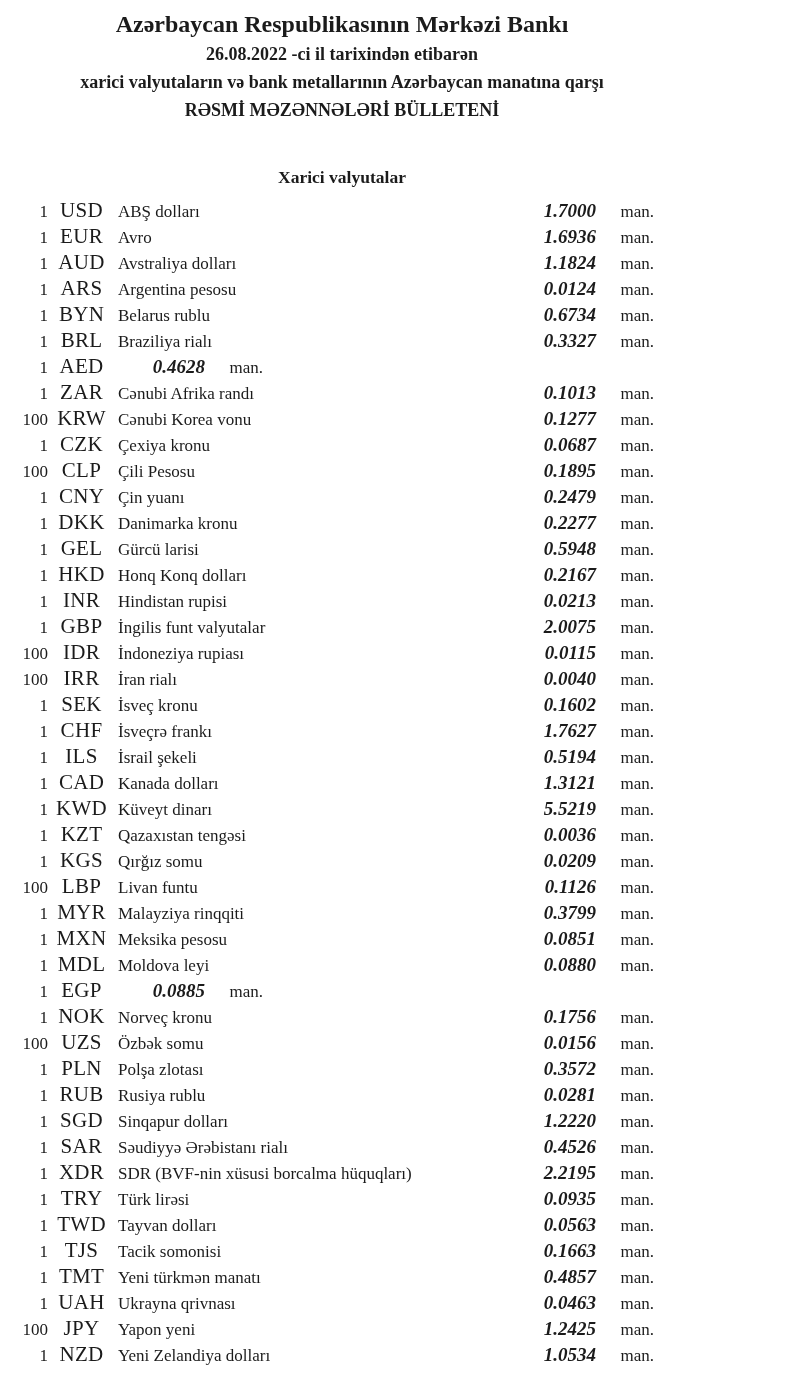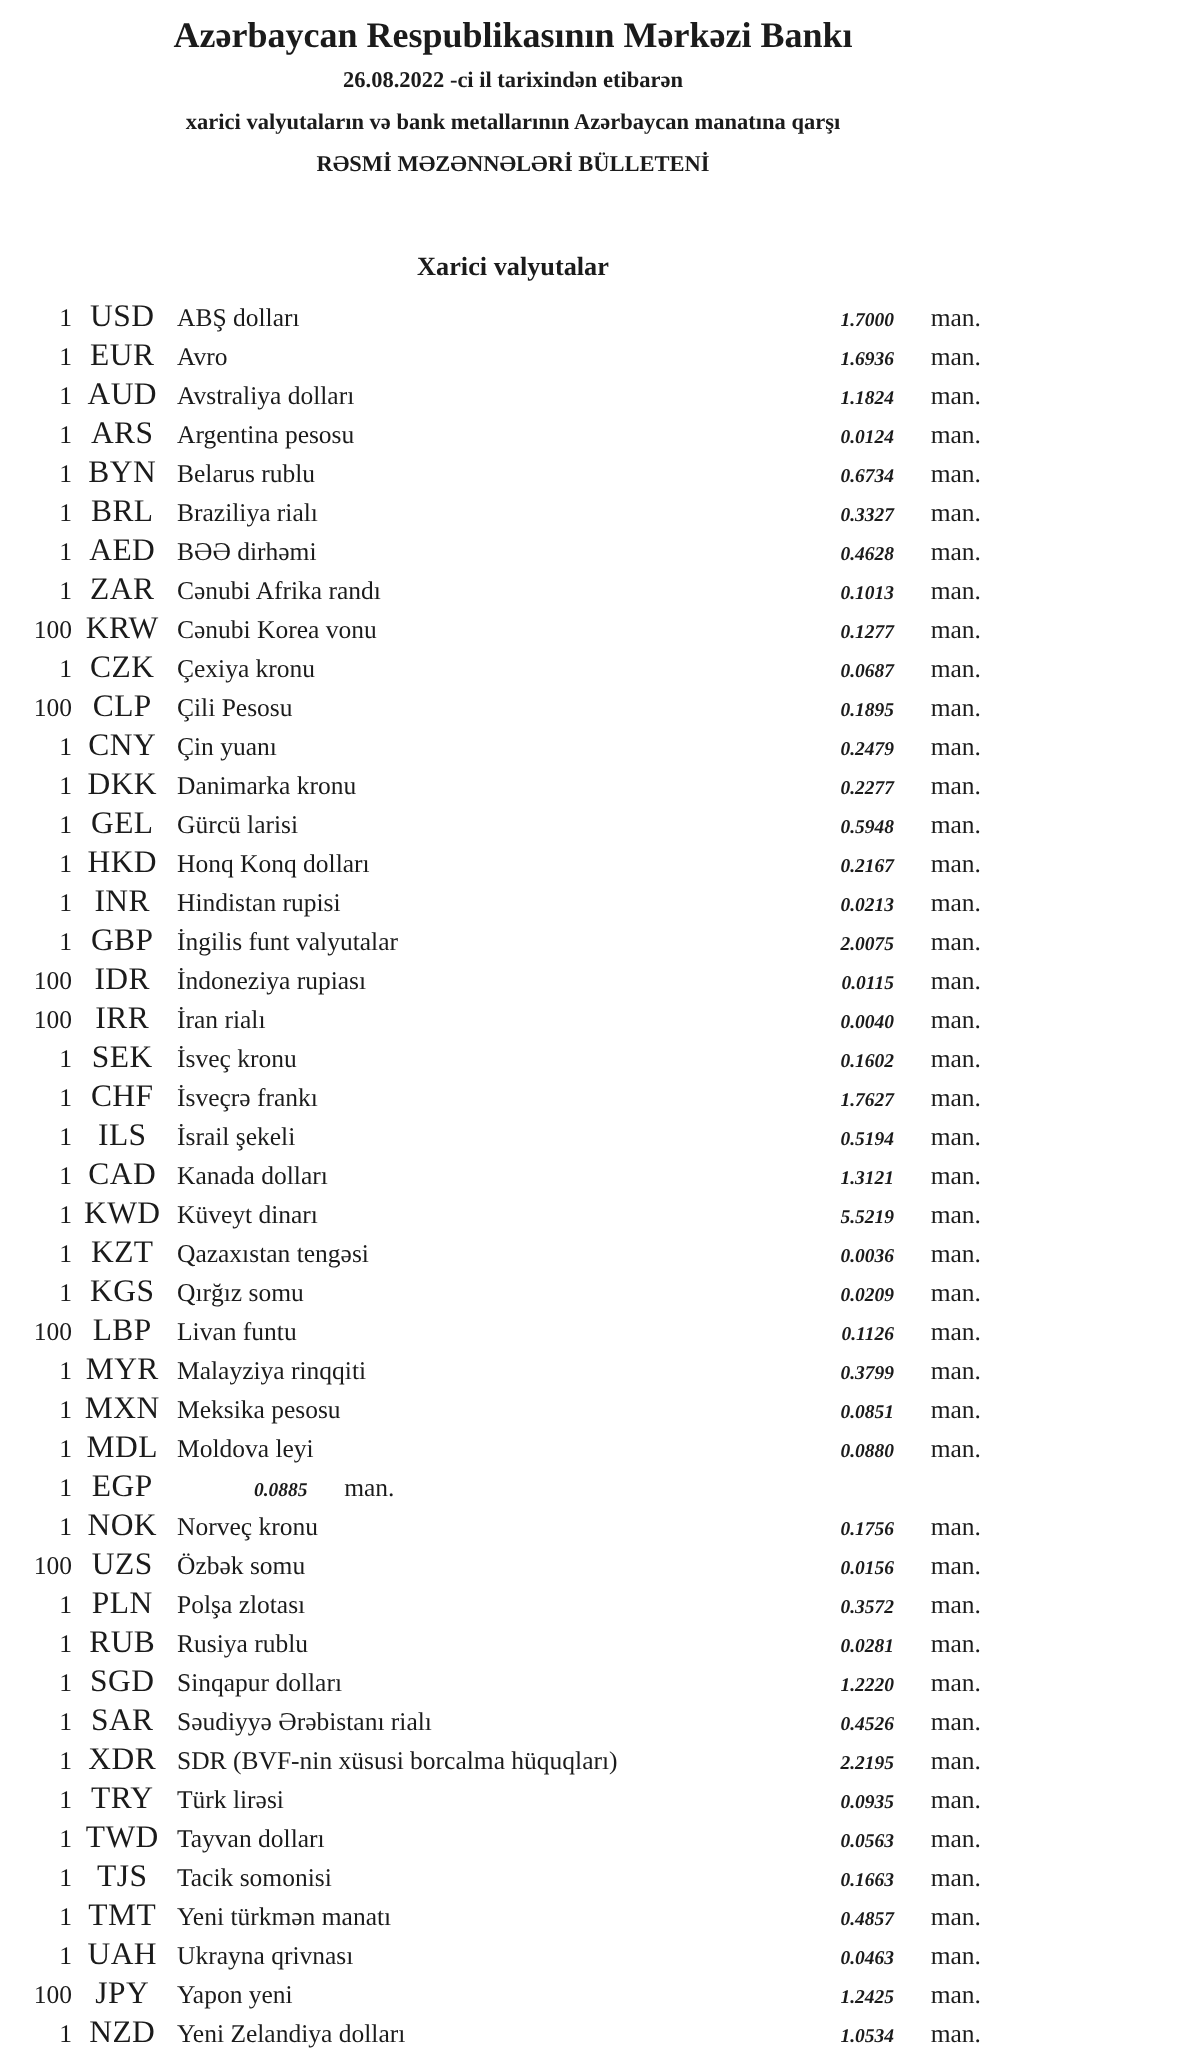--- a/index.html
+++ b/index.html
@@ -12,21 +12,21 @@
     font-family: "Liberation Serif", serif;
     overflow: hidden;
   }
   header { text-align: center; padding-top: 8px; }
   .bank-name {
     font-size: 24px;
     font-weight: 700;
     line-height: 32px;
   }
   .hline {
-    font-size: 15px;
+    font-size: 18px;
     font-weight: 700;
     line-height: 28px;
   }
   .section-title {
     text-align: center;
     font-size: 17.5px;
     font-weight: 700;
     line-height: 22px;
     margin-top: 42px;
   }
@@ -56,21 +56,21 @@
     padding-left: 8px;
     white-space: nowrap;
     overflow: hidden;
   }
   .rate {
     width: 95px;
     text-align: right;
     flex: 0 0 auto;
     font-weight: 700;
     font-style: italic;
-    font-size: 13px;
+    font-size: 19px;
   }
   .unit {
     width: 43px;
     margin-left: 15px;
     margin-right: 30px;
     text-align: right;
     flex: 0 0 auto;
   }
 </style>
 </head>
@@ -125,21 +125,20 @@
       <div class="row">
     <span class="qty">1</span>
     <span class="code">BRL</span>
     <span class="name">Braziliya rialı</span>
     <span class="rate">0.3327</span>
     <span class="unit">man.</span>
   </div>
       <div class="row">
     <span class="qty">1</span>
     <span class="code">AED</span>
-    <span class="name">BƏƏ dirhəmi</span>
     <span class="rate">0.4628</span>
     <span class="unit">man.</span>
   </div>
       <div class="row">
     <span class="qty">1</span>
     <span class="code">ZAR</span>
     <span class="name">Cənubi Afrika randı</span>
     <span class="rate">0.1013</span>
     <span class="unit">man.</span>
   </div>

